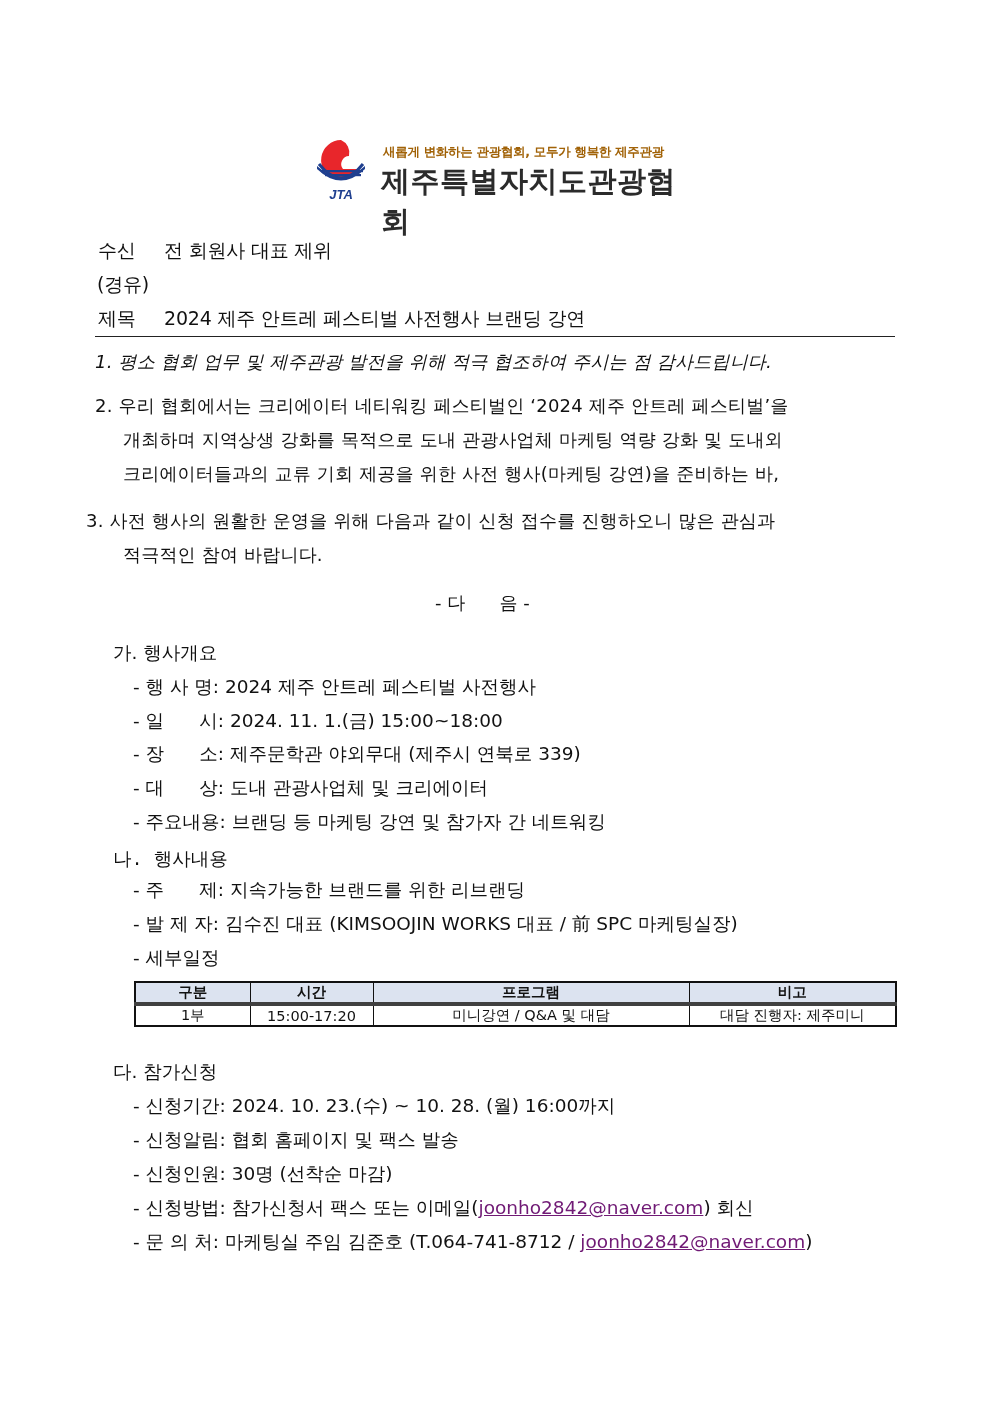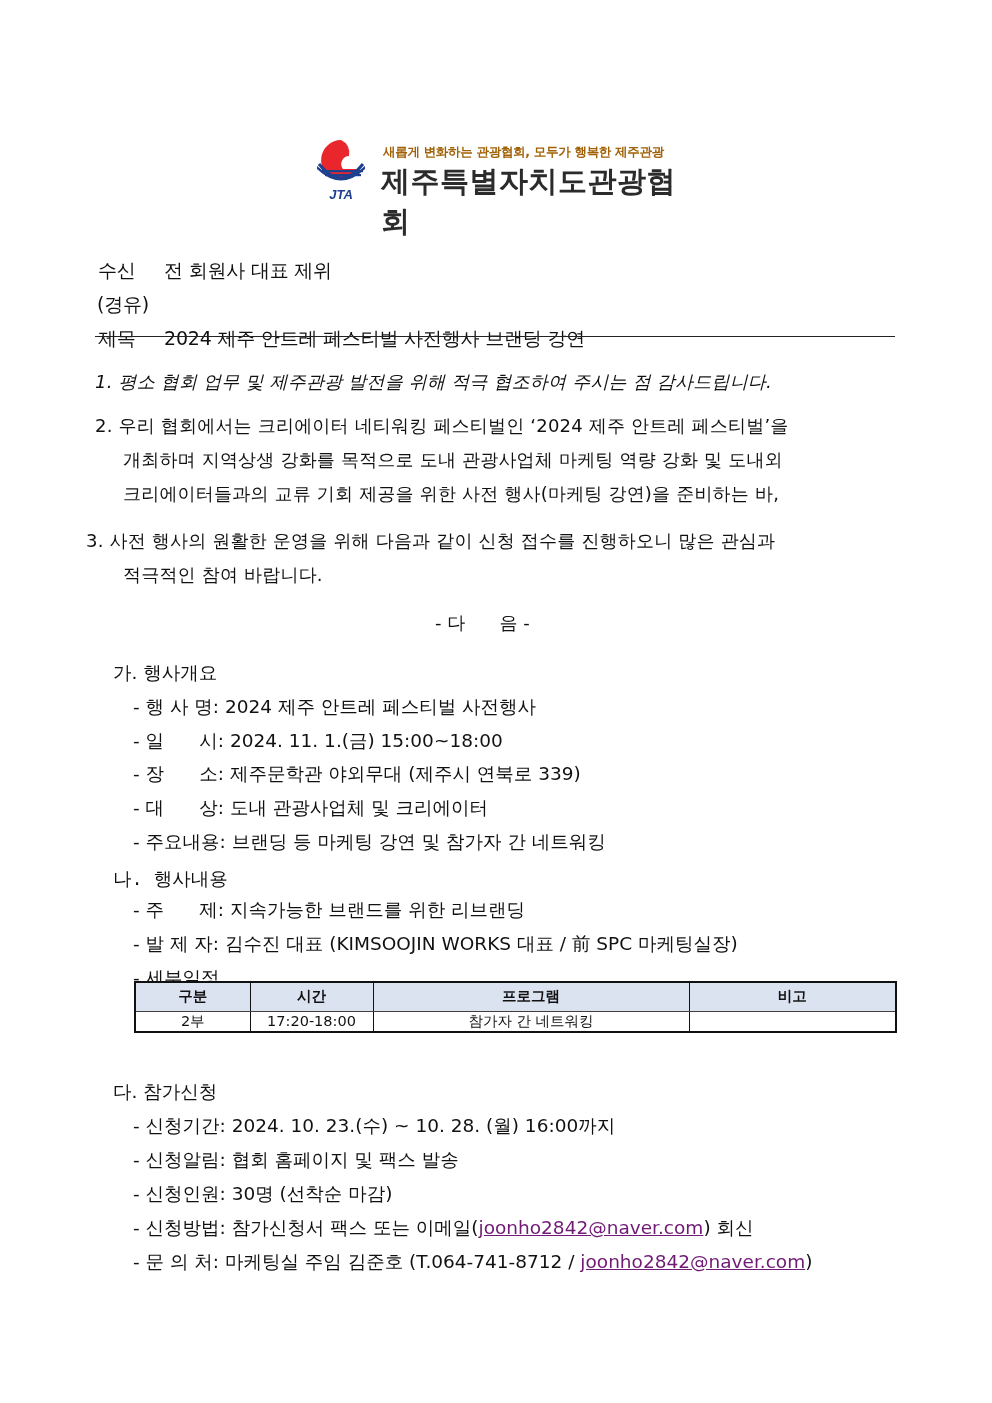--- a/index.html
+++ b/index.html
@@ -3,21 +3,21 @@
 <meta charset="utf-8">
 <style>
   * { margin: 0; padding: 0; box-sizing: border-box; }
   html, body { width: 992px; height: 1403px; background: #ffffff; }
   body {
     position: relative;
     font-family: "DejaVu Sans", "Liberation Sans", sans-serif;
     color: #111111;
     overflow: hidden;
   }
-  .abs { position: absolute; white-space: nowrap; margin-top: 20px; }
+  .abs { position: absolute; white-space: nowrap; }
 
   
   .logo { position: absolute; left: 313px; top: 136px; width: 370px; height: 70px; }
   .logo-mark { position: absolute; left: 0; top: 0; width: 56px; height: 66px; }
   .logo-slogan { position: absolute; left: 70px; top: 8px; font-size: 12.5px; font-weight: bold; color: #a16207; letter-spacing: -0.3px; }
   .logo-name { position: absolute; left: 68px; top: 26px; font-size: 29px; font-weight: bold; color: #2b2b2b; letter-spacing: 0.5px; }
 
   
   .memo-row { font-size: 19px; letter-spacing: -0.2px; }
   .memo-label { display: inline-block; width: 66px; }
@@ -32,21 +32,21 @@
   .item .lbl { display: inline-block; }
   .link { color: #701a75; text-decoration: underline; }
 
   
   .sched {
     position: absolute; left: 134px; top: 981px; width: 761px;
     border-collapse: collapse; border: 2px solid #111;
     font-size: 14.5px; table-layout: fixed;
   }
   .sched th, .sched td { border: 1px solid #111; text-align: center; height: 21px; padding: 0; font-weight: normal; }
-  .sched th { background: #dce3f0; font-weight: bold; border-bottom: 1px solid #404040; height: 29px; }
+  .sched th { background: #dce3f0; font-weight: bold; border-bottom: 4px solid #404040; height: 22px; }
 </style>
 </head>
 <body>
 
 <div class="logo">
   <svg class="logo-mark" viewBox="0 0 56 66">
     <path d="M28 4 A20 20 0 1 0 46 33 L30 33 A8 8 0 0 1 36 20 A14 14 0 0 0 28 4 Z" fill="#e8262b"></path>
     <path d="M4 30 Q28 52 52 30 L52 33 Q28 56 4 33 Z" fill="#1f3f8f"></path>
     <rect x="8" y="34" width="42" height="2.2" fill="#1f3f8f"></rect>
     <rect x="12" y="38" width="36" height="2.2" fill="#1f3f8f"></rect>
@@ -99,24 +99,24 @@
   <thead>
     <tr>
       <th>구분</th>
       <th>시간</th>
       <th>프로그램</th>
       <th>비고</th>
     </tr>
   </thead>
   <tbody>
     <tr>
-      <td>2부</td>
-      <td>17:20-18:00</td>
-      <td>참가자 간 네트워킹</td>
-      <td></td>
+      <td>1부</td>
+      <td>15:00-17:20</td>
+      <td>미니강연 / Q&amp;A 및 대담</td>
+      <td>대담 진행자: 제주미니</td>
     </tr>
   </tbody>
 </table>
 
 <div class="abs sec" style="left:113px; top:1059px;">다. 참가신청</div>
 <div class="abs item" style="left:133px; top:1093px; white-space:pre;"><span class="lbl">- 신청기간:</span> <span>2024. 10. 23.(수) ~ 10. 28. (월) 16:00까지</span></div>
 <div class="abs item" style="left:133px; top:1127px; white-space:pre;"><span class="lbl">- 신청알림:</span> <span>협회 홈페이지 및 팩스 발송</span></div>
 <div class="abs item" style="left:133px; top:1161px; white-space:pre;"><span class="lbl">- 신청인원:</span> <span>30명 (선착순 마감)</span></div>
 <div class="abs item" style="left:133px; top:1195px; white-space:pre;"><span class="lbl">- 신청방법:</span> <span>참가신청서 팩스 또는 이메일(</span><span class="link">joonho2842@naver.com</span><span>) 회신</span></div>
 <div class="abs item" style="left:133px; top:1229px; white-space:pre;"><span class="lbl">- 문 의 처:</span> <span>마케팅실 주임 김준호 (T.064-741-8712 / </span><span class="link">joonho2842@naver.com</span><span>)</span></div>

